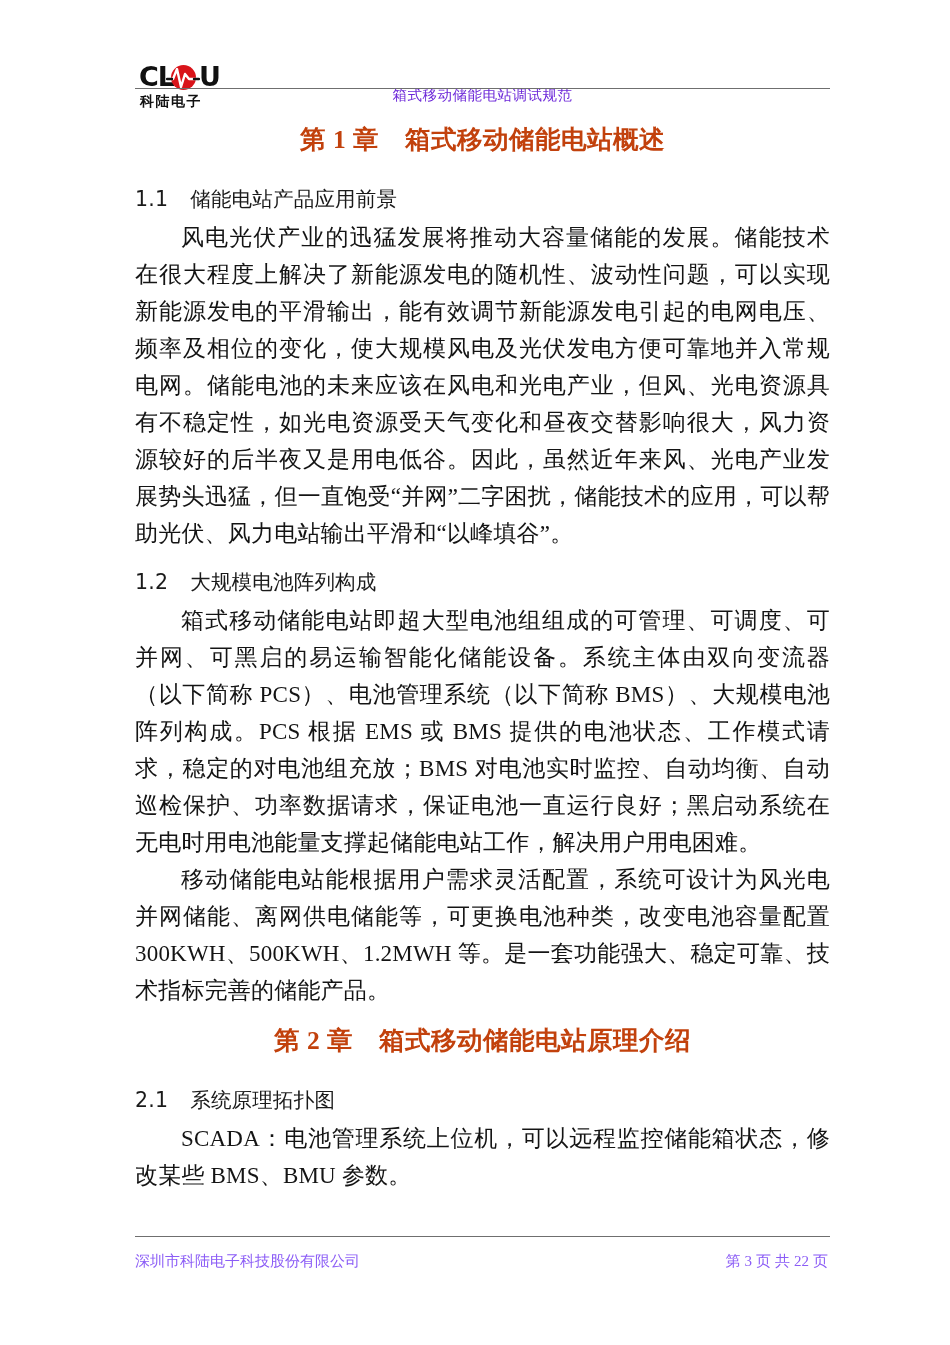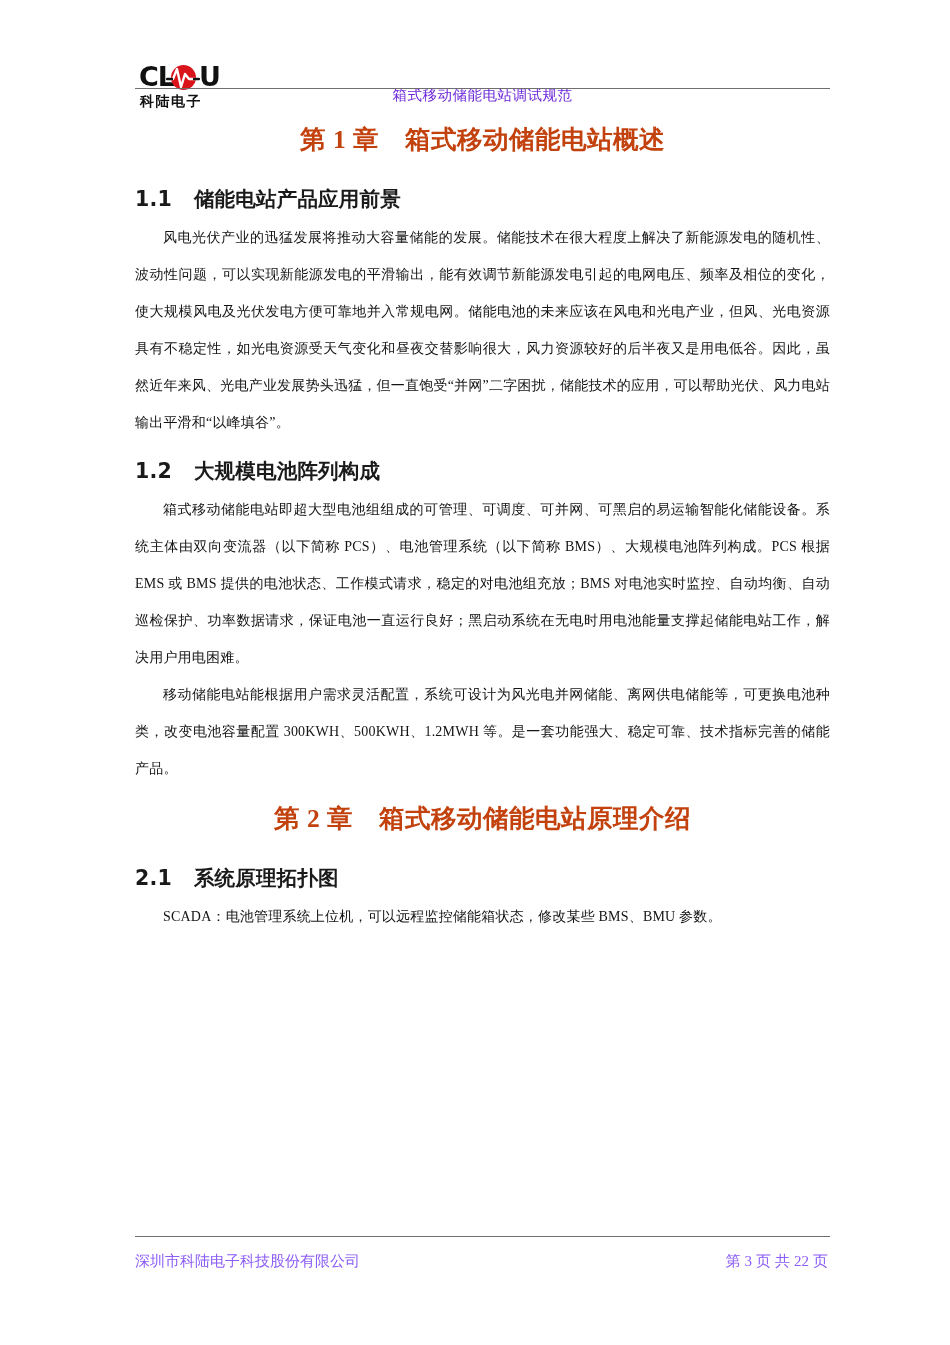--- a/index.html
+++ b/index.html
@@ -124,36 +124,36 @@
     display: inline;
   }
   h1.chapter .ch-sep {
     display: inline-block;
     width: 26px;
   }
   h2.section {
     margin: 0;
     padding: 16px 0 6px 0;
     font-family: "DejaVu Sans", "Liberation Sans", sans-serif;
-    font-weight: 700;
+    font-weight: 400;
     font-size: 20.5px;
     color: #1a1a1a;
     letter-spacing: 0.2px;
   }
   h2.section .sec-num {
     font-family: "DejaVu Sans", "Liberation Sans", sans-serif;
   }
   h2.section .sec-sep {
     display: inline-block;
     width: 22px;
   }
   p.body {
     margin: 0;
     padding: 0;
-    font-size: 14px;
+    font-size: 23px;
     line-height: 37px;
     text-align: justify;
     text-justify: inter-ideograph;
     letter-spacing: 0.2px;
     color: #141414;
   }
   p.indent2 {
     text-indent: 2em;
   }
   p.indent1 {

